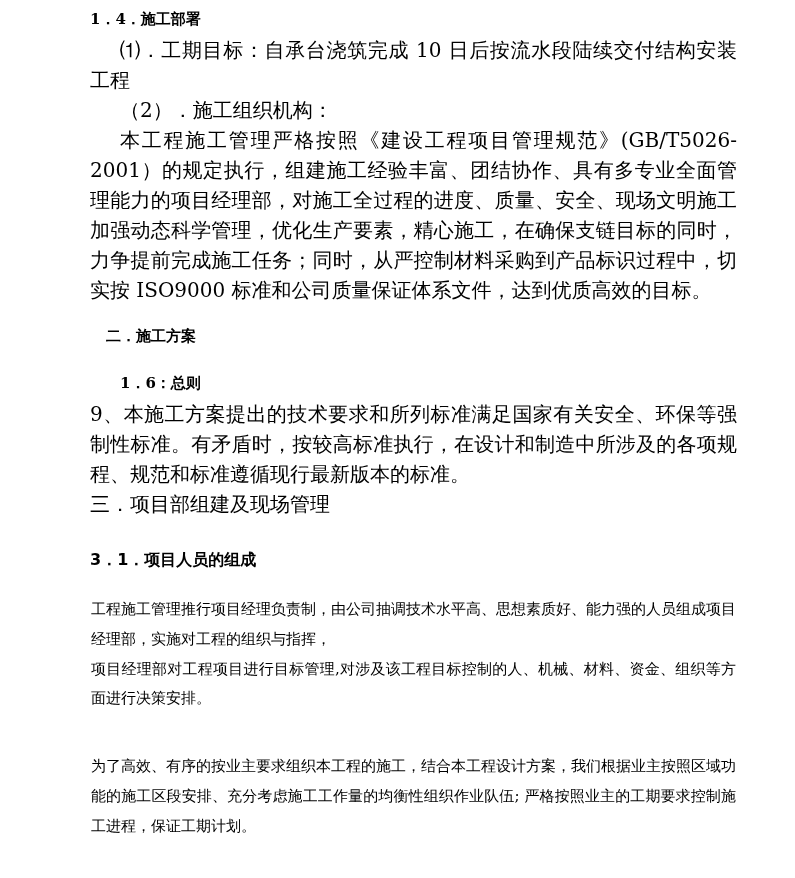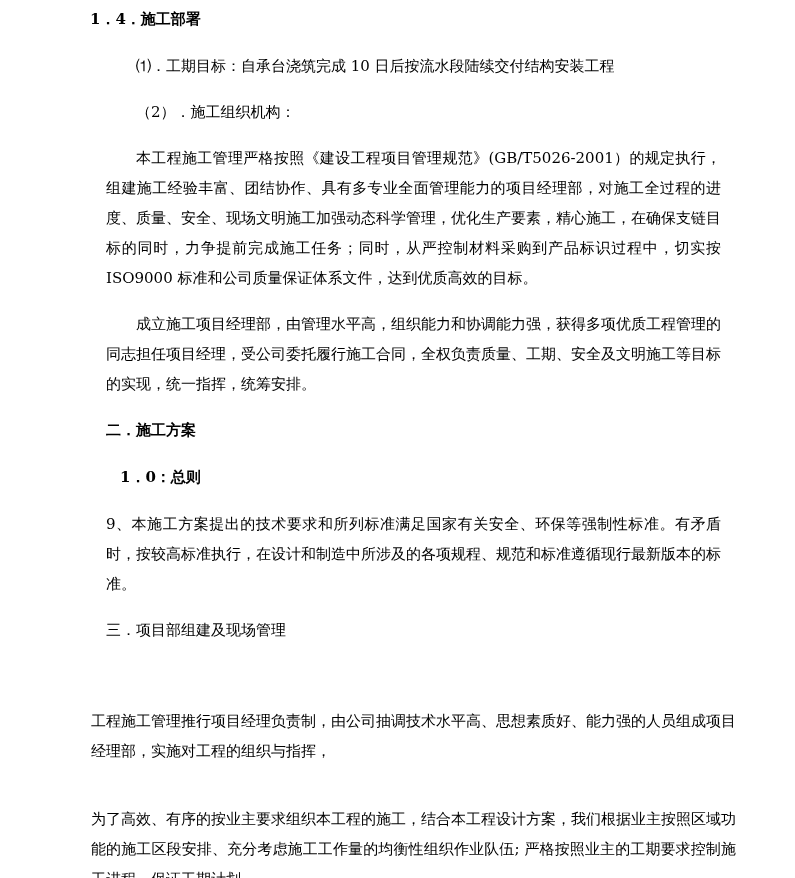--- a/index.html
+++ b/index.html
@@ -16,25 +16,25 @@
   }
   .page {
     position: relative;
     width: 795px;
     height: 878px;
     box-sizing: border-box;
     padding: 4px 58px 0 90px;
   }
   
   .p {
-    font-size: 15px;
+    font-size: 20px;
     line-height: 30px;
     text-align: justify;
     text-justify: inter-ideograph;
-    margin: 16px;
+    margin: 0;
   }
   .indent2 {
     text-indent: 30px;
   }
   .heading-num {
     font-size: 15px;
     line-height: 31px;
     font-weight: bold;
     margin: 0;
   }
@@ -76,38 +76,39 @@
 <div class="page">
 
   <p class="heading-num">1．4．施工部署</p>
 
   <p class="p indent2">⑴．工期目标：自承台浇筑完成 10 日后按流水段陆续交付结构安装工程</p>
 
   <p class="p indent2">（2）．施工组织机构：</p>
 
   <p class="p indent2">本工程施工管理严格按照《建设工程项目管理规范》(GB/T5026-2001）的规定执行，组建施工经验丰富、团结协作、具有多专业全面管理能力的项目经理部，对施工全过程的进度、质量、安全、现场文明施工加强动态科学管理，优化生产要素，精心施工，在确保支链目标的同时，力争提前完成施工任务；同时，从严控制材料采购到产品标识过程中，切实按 ISO9000 标准和公司质量保证体系文件，达到优质高效的目标。</p>
 
-  <p class="p indent2">成立施工项目经理部，由管理水平高，组织能力和协调能力强，获得多项优质工程管理的同志担任项目经理，受公司委托履行施工合同，全权负责质量、工期、安全及文明施工等目标的实现，统一指挥，统筹安排。</p>
 
   <p class="h-section">二．施工方案</p>
 
-  <p class="h-sub">1．0：总则</p>
+  <p class="h-sub">1．6：总则</p>
 
 
   <p class="p">9、本施工方案提出的技术要求和所列标准满足国家有关安全、环保等强制性标准。有矛盾时，按较高标准执行，在设计和制造中所涉及的各项规程、规范和标准遵循现行最新版本的标准。</p>
 
   <p class="p">三．项目部组建及现场管理</p>
 
   <div class="sp-lg"></div>
 
+  <p class="h3">3．1．项目人员的组成</p>
 
   <div class="sp-md"></div>
 
   <p class="body-sans">工程施工管理推行项目经理负责制，由公司抽调技术水平高、思想素质好、能力强的人员组成项目经理部，实施对工程的组织与指挥，</p>
 
+  <p class="body-sans tight">项目经理部对工程项目进行目标管理,对涉及该工程目标控制的人、机械、材料、资金、组织等方面进行决策安排。</p>
 
   <div class="sp-md"></div>
 
 
   <div class="sp-md"></div>
 
   <p class="body-sans">为了高效、有序的按业主要求组织本工程的施工，结合本工程设计方案，我们根据业主按照区域功能的施工区段安排、充分考虑施工工作量的均衡性组织作业队伍; 严格按照业主的工期要求控制施工进程，保证工期计划。</p>
 
 </div>
 

